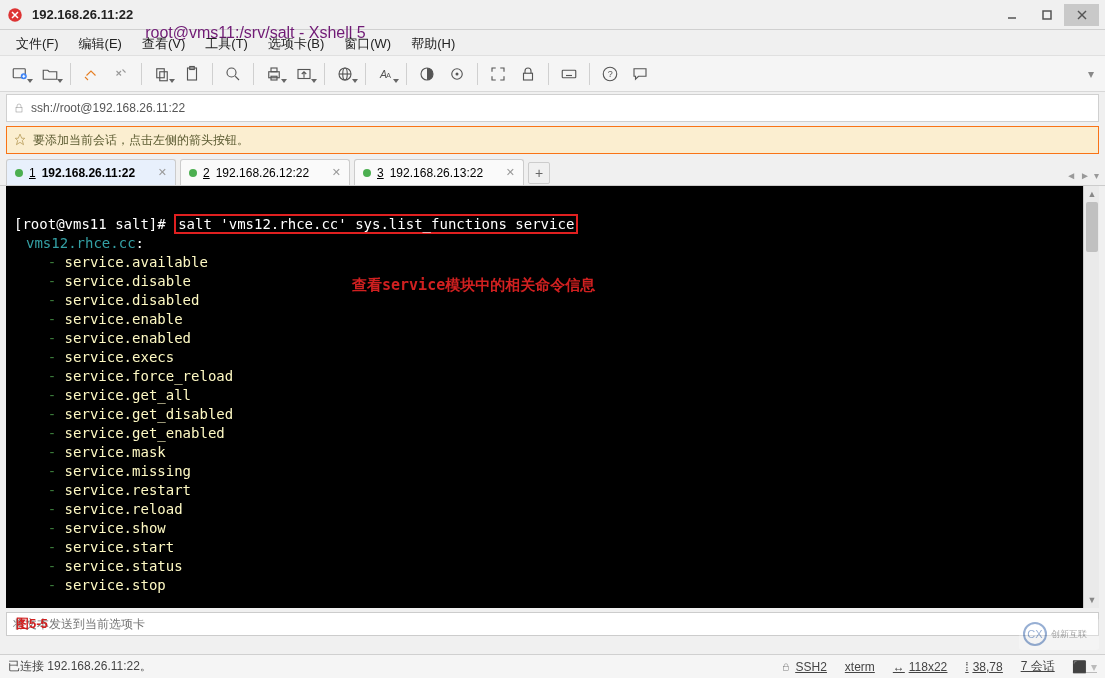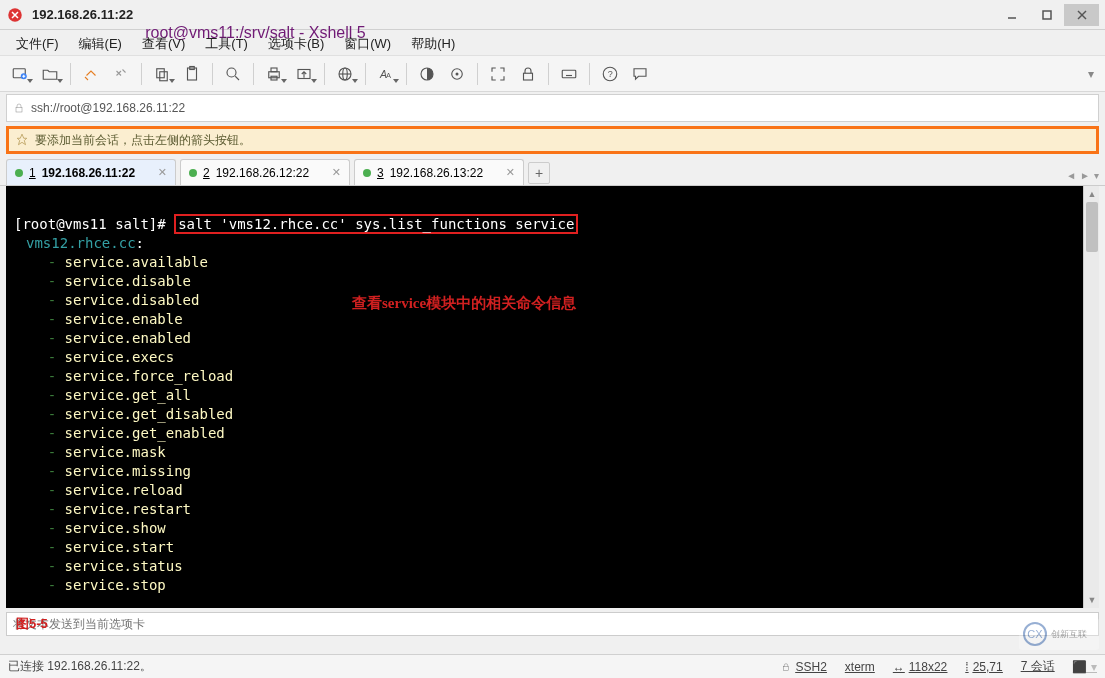--- a/index.html
+++ b/index.html
@@ -26,21 +26,21 @@
   .tool-drop::after { content: ""; border-left: 3px solid transparent; border-right: 3px solid transparent; border-top: 4px solid #666; position: absolute; right: 1px; bottom: 5px; }
   .tool-btn svg { stroke: #555; fill: none; stroke-width: 1.5; }
   .toolbar-right-dots { margin-left: auto; width: 16px; height: 16px; display:flex; align-items:center; justify-content:center; color:#888; }
 
   
   .addr-bar { height: 28px; background: #fff; border: 1px solid #d0d0d0; margin: 2px 6px 0 6px; display: flex; align-items: center; padding: 0 6px; gap: 6px; }
   .addr-bar .lock { width:12px; height:12px; }
   .addr-bar .addr { color: #555; font-size: 12px; }
 
   
-  .info-bar { height: 28px; background: #fbeed0; border: 3px solid #f97316; margin: 4px 6px 0 6px; display: flex; align-items: center; padding: 0 6px; gap: 6px; color: #5a5a30; font-size: 12px; }
+  .info-bar { height: 28px; background: #fbeed0; border: 1px solid #f97316; margin: 4px 6px 0 6px; display: flex; align-items: center; padding: 0 6px; gap: 6px; color: #5a5a30; font-size: 12px; }
 
   
   .tab-bar { height: 28px; margin-top: 4px; display: flex; align-items: flex-end; padding-left: 6px; position: relative; border-bottom: 1px solid #ccc; background:#f0f0f0;}
   .tab { display: flex; align-items: center; height: 26px; padding: 0 8px; border: 1px solid #ccc; border-bottom: none; margin-right: 4px; background: #fafafa; border-radius: 3px 3px 0 0; min-width: 170px; font-size: 12px; gap: 6px; }
   .tab.active { background: #fff; }
   .tab.first.active { background:#e8f0fc; }
   .tab .dot { width: 8px; height: 8px; border-radius: 50%; background: #4caf50; }
   .tab .num { text-decoration: underline; }
   .tab .close { margin-left: auto; font-size: 11px; color: #999; }
   .tab-add { width: 22px; height: 22px; border: 1px solid #ccc; display:flex; align-items:center; justify-content:center; font-size:14px; color:#666; border-radius:2px; margin-bottom:1px;}
@@ -295,28 +295,28 @@
         <div class="term-line">    <span class="dash">-</span> <span class="func-item">service.disabled</span></div>
         <div class="term-line">    <span class="dash">-</span> <span class="func-item">service.enable</span></div>
         <div class="term-line">    <span class="dash">-</span> <span class="func-item">service.enabled</span></div>
         <div class="term-line">    <span class="dash">-</span> <span class="func-item">service.execs</span></div>
         <div class="term-line">    <span class="dash">-</span> <span class="func-item">service.force_reload</span></div>
         <div class="term-line">    <span class="dash">-</span> <span class="func-item">service.get_all</span></div>
         <div class="term-line">    <span class="dash">-</span> <span class="func-item">service.get_disabled</span></div>
         <div class="term-line">    <span class="dash">-</span> <span class="func-item">service.get_enabled</span></div>
         <div class="term-line">    <span class="dash">-</span> <span class="func-item">service.mask</span></div>
         <div class="term-line">    <span class="dash">-</span> <span class="func-item">service.missing</span></div>
+        <div class="term-line">    <span class="dash">-</span> <span class="func-item">service.restart</span></div>
         <div class="term-line">    <span class="dash">-</span> <span class="func-item">service.reload</span></div>
-        <div class="term-line">    <span class="dash">-</span> <span class="func-item">service.restart</span></div>
         <div class="term-line">    <span class="dash">-</span> <span class="func-item">service.show</span></div>
         <div class="term-line">    <span class="dash">-</span> <span class="func-item">service.start</span></div>
         <div class="term-line">    <span class="dash">-</span> <span class="func-item">service.status</span></div>
         <div class="term-line">    <span class="dash">-</span> <span class="func-item">service.stop</span></div>
       </div>
-    <div class="annotation" style="top:108px; left:346px;font-family:Liberation Serif, serif;">查看service模块中的相关命令信息</div>
+    <div class="annotation" style="top:90px; left:346px;">查看service模块中的相关命令信息</div>
   </div>
   <div class="scroll-v">
     <div class="scroll-arrow up">▲</div>
     <div class="scroll-thumb"></div>
     <div class="scroll-arrow down">▼</div>
   </div>
 </div>
 
 <div class="bottom-input" style="position:relative;">
   <span class="fig-label">图5-5</span>
@@ -328,21 +328,21 @@
   <div class="status-right">
     <span>
         <svg width="10" height="10" viewBox="0 0 24 24">
           <rect x="6" y="11" width="12" height="9" fill="none" stroke="#666"></rect>
           <path d="M8 11V8a4 4 0 0 1 8 0v3" fill="none" stroke="#666"></path>
         </svg>
         <span>SSH2</span>
       </span>
     <span>xterm</span>
     <span>↔ <span>118x22</span></span>
-    <span>⁞ <span>25,71</span></span>
+    <span>⁞ <span>38,78</span></span>
     <span>7 会话</span>
     <span style="color:#bbb">⬛ ▾</span>
   </div>
 </div>
 
 <div class="watermark">
   <div class="logo">CX</div>
   <span>创新互联</span>
 </div>
 

